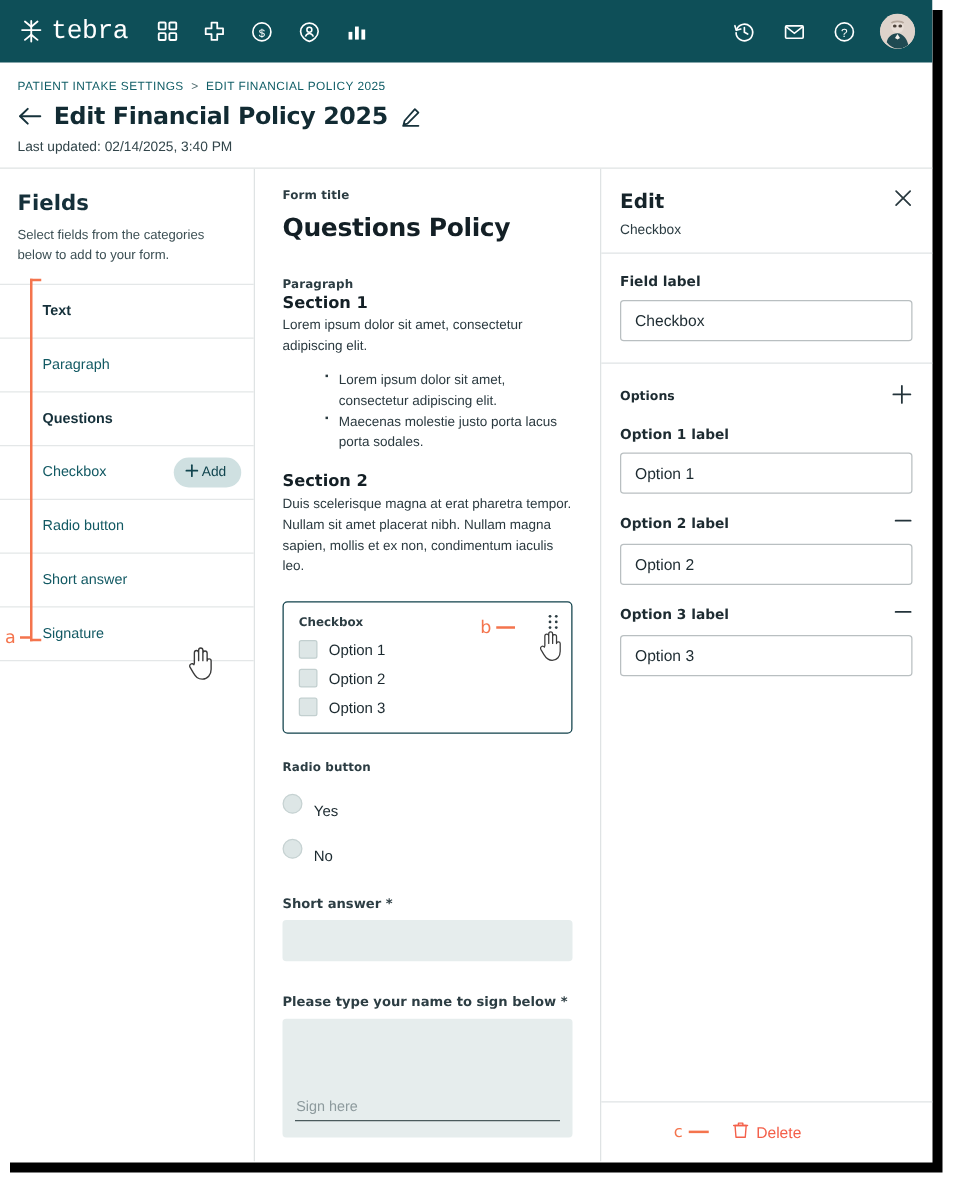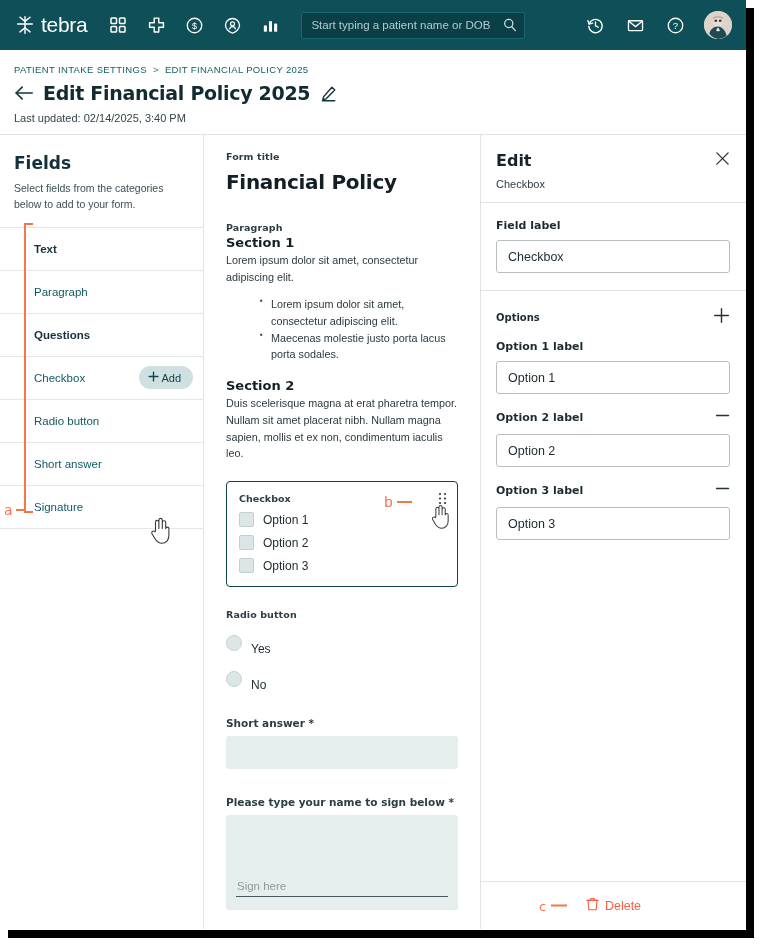--- a/index.html
+++ b/index.html
@@ -29,21 +29,21 @@
     background: #0e4f58;
     display: flex;
     align-items: center;
     padding: 0 10px 0 14px;
     gap: 0;
   }
   .brand { display: flex; align-items: center; gap: 5px; margin-right: 12px; }
   .brand-mark { width: 22px; height: 22px; display:block; }
   .brand-text {
     color: #ffffff; font-size: 21px; letter-spacing: -0.3px;
-    font-family: Liberation Sans, sans-serif; font-weight: 400;
+    font-family: Liberation Mono, monospace; font-weight: 400;
   }
   .nav-icon {
     width: 38px; height: 38px;
     display: flex; align-items: center; justify-content: center;
     color: #ffffff;
   }
   .nav-icon svg { display: block; }
   .searchbox {
     position: relative;
     width: 224px; height: 27px;
@@ -353,29 +353,20 @@
     <div class="nav-icon">
       <svg width="19" height="19" viewBox="0 0 20 20">
         <g fill="#ffffff">
           <rect x="3" y="10" width="3.2" height="6.5"></rect>
           <rect x="8.4" y="5.5" width="3.2" height="11"></rect>
           <rect x="13.8" y="8" width="3.2" height="8.5"></rect>
         </g>
       </svg>
     </div>
 
-    <div class="searchbox">
-      <input type="text" placeholder="Start typing a patient name or DOB" style="">
-      <span class="search-ico">
-        <svg width="16" height="16" viewBox="0 0 18 18">
-          <circle cx="7.6" cy="7.3" r="4.6" fill="none" stroke="#cfe0e2" stroke-width="1.4"></circle>
-          <line x1="11" y1="11" x2="15" y2="15.4" stroke="#cfe0e2" stroke-width="1.4" stroke-linecap="round"></line>
-        </svg>
-      </span>
-    </div>
 
     <div class="nav-right">
       <div class="nav-icon">
         <svg width="19" height="19" viewBox="0 0 20 20">
           <path d="M3.4 8.2A7 7 0 1 1 3 10.7" fill="none" stroke="#ffffff" stroke-width="1.4" stroke-linecap="round"></path>
           <polyline points="2,4.8 3.2,8.6 7,7.6" fill="none" stroke="#ffffff" stroke-width="1.4" stroke-linecap="round" stroke-linejoin="round"></polyline>
           <polyline points="10,6.3 10,10.3 12.8,11.8" fill="none" stroke="#ffffff" stroke-width="1.4" stroke-linecap="round"></polyline>
         </svg>
       </div>
       <div class="nav-icon">
@@ -478,21 +469,21 @@
 
       <div class="cursor-hand">
         <svg width="24" height="30" viewBox="0 0 24 30">
           <path d="M7.5 14.5V6.2c0-1 .8-1.8 1.7-1.8s1.7.8 1.7 1.8v6.3V4.2c0-1 .8-1.8 1.7-1.8s1.7.8 1.7 1.8v8.3V6.6c0-1 .8-1.8 1.7-1.8s1.7.8 1.7 1.8v6.1c0-.9.7-1.6 1.6-1.6s1.6.7 1.6 1.6v6.6c0 4.6-2.8 8-7 8-3.8 0-5.3-1.9-7.2-5L4 17.7c-.5-.9-.2-2 .7-2.5.8-.5 1.9-.2 2.4.6z" fill="#ffffff" stroke="#3a3a3a" stroke-width="1.1" stroke-linejoin="round"></path>
         </svg>
       </div>
     </div>
 
     <div class="canvas">
       <div class="sec-label">Form title</div>
-      <div class="form-title">Financial Policy</div>
+      <div class="form-title">Questions Policy</div>
 
       <div class="para-block">
         <div class="sec-label">Paragraph</div>
         <div class="h-sec">Section 1</div>
         <div class="p-txt">Lorem ipsum dolor sit amet, consectetur adipiscing elit.</div>
         <ul class="bullets">
           <li>Lorem ipsum dolor sit amet, consectetur adipiscing elit.</li>
           <li>Maecenas molestie justo porta lacus porta sodales.</li>
         </ul>
         <div class="h-sec sec2">Section 2</div>

